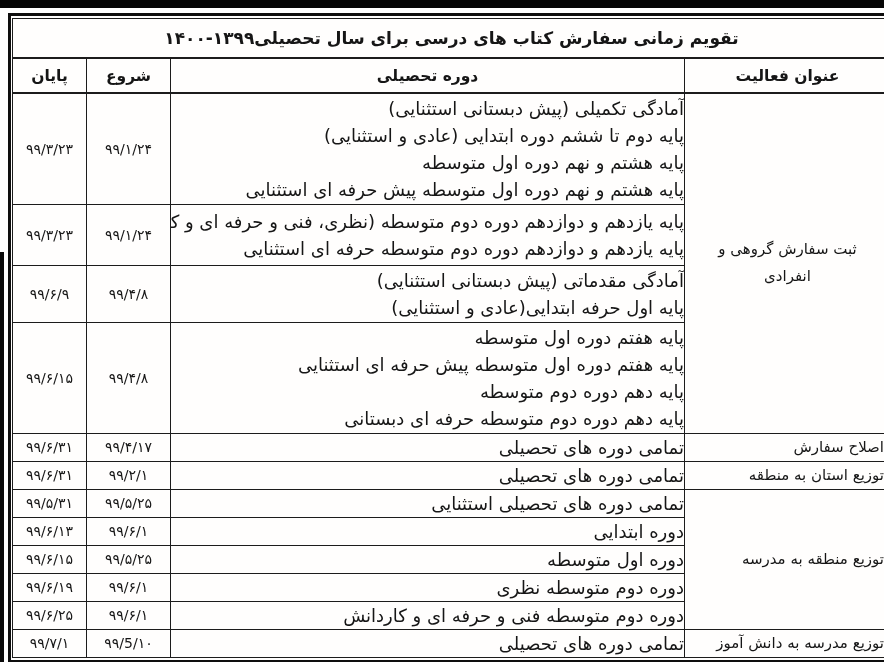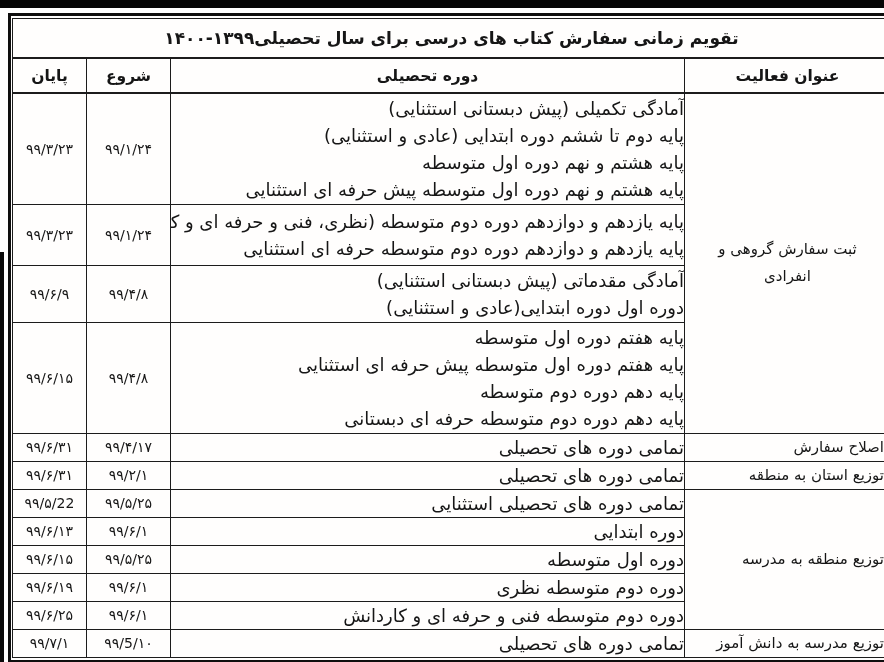--- a/index.html
+++ b/index.html
@@ -136,21 +136,21 @@
         <div class="cl">پایه یازدهم و دوازدهم دوره دوم متوسطه (نظری، فنی و حرفه ای و کاردانش)</div>
         <div class="cl">پایه یازدهم و دوازدهم دوره دوم متوسطه حرفه ای استثنایی</div>
       </td>
       <td class="date">۹۹/۱/۲۴</td>
       <td class="date">۹۹/۳/۲۳</td>
     </tr>
 
     <tr class="h57">
       <td class="course">
         <div class="cl">آمادگی مقدماتی (پیش دبستانی استثنایی)</div>
-        <div class="cl">دوره اول دوره ابتدایی(عادی و استثنایی)</div>
+        <div class="cl">پایه اول حرفه ابتدایی(عادی و استثنایی)</div>
       </td>
       <td class="date">۹۹/۴/۸</td>
       <td class="date">۹۹/۶/۹</td>
     </tr>
 
     <tr class="h111">
       <td class="course">
         <div class="cl">پایه هفتم دوره اول متوسطه</div>
         <div class="cl">پایه هفتم دوره اول متوسطه پیش حرفه ای استثنایی</div>
         <div class="cl">پایه دهم دوره دوم متوسطه</div>
@@ -177,21 +177,21 @@
       <td class="date">۹۹/۲/۱</td>
       <td class="date">۹۹/۶/۳۱</td>
     </tr>
 
     <tr class="h28">
       <td class="act flush" rowspan="5">توزیع منطقه به مدرسه</td>
       <td class="course">
         <div>تمامی دوره های تحصیلی استثنایی</div>
       </td>
       <td class="date">۹۹/۵/۲۵</td>
-      <td class="date">۹۹/۵/22</td>
+      <td class="date">۹۹/۵/۳۱</td>
     </tr>
 
     <tr class="h28">
       <td class="course">
         <div>دوره ابتدایی</div>
       </td>
       <td class="date">۹۹/۶/۱</td>
       <td class="date">۹۹/۶/۱۳</td>
     </tr>
 

